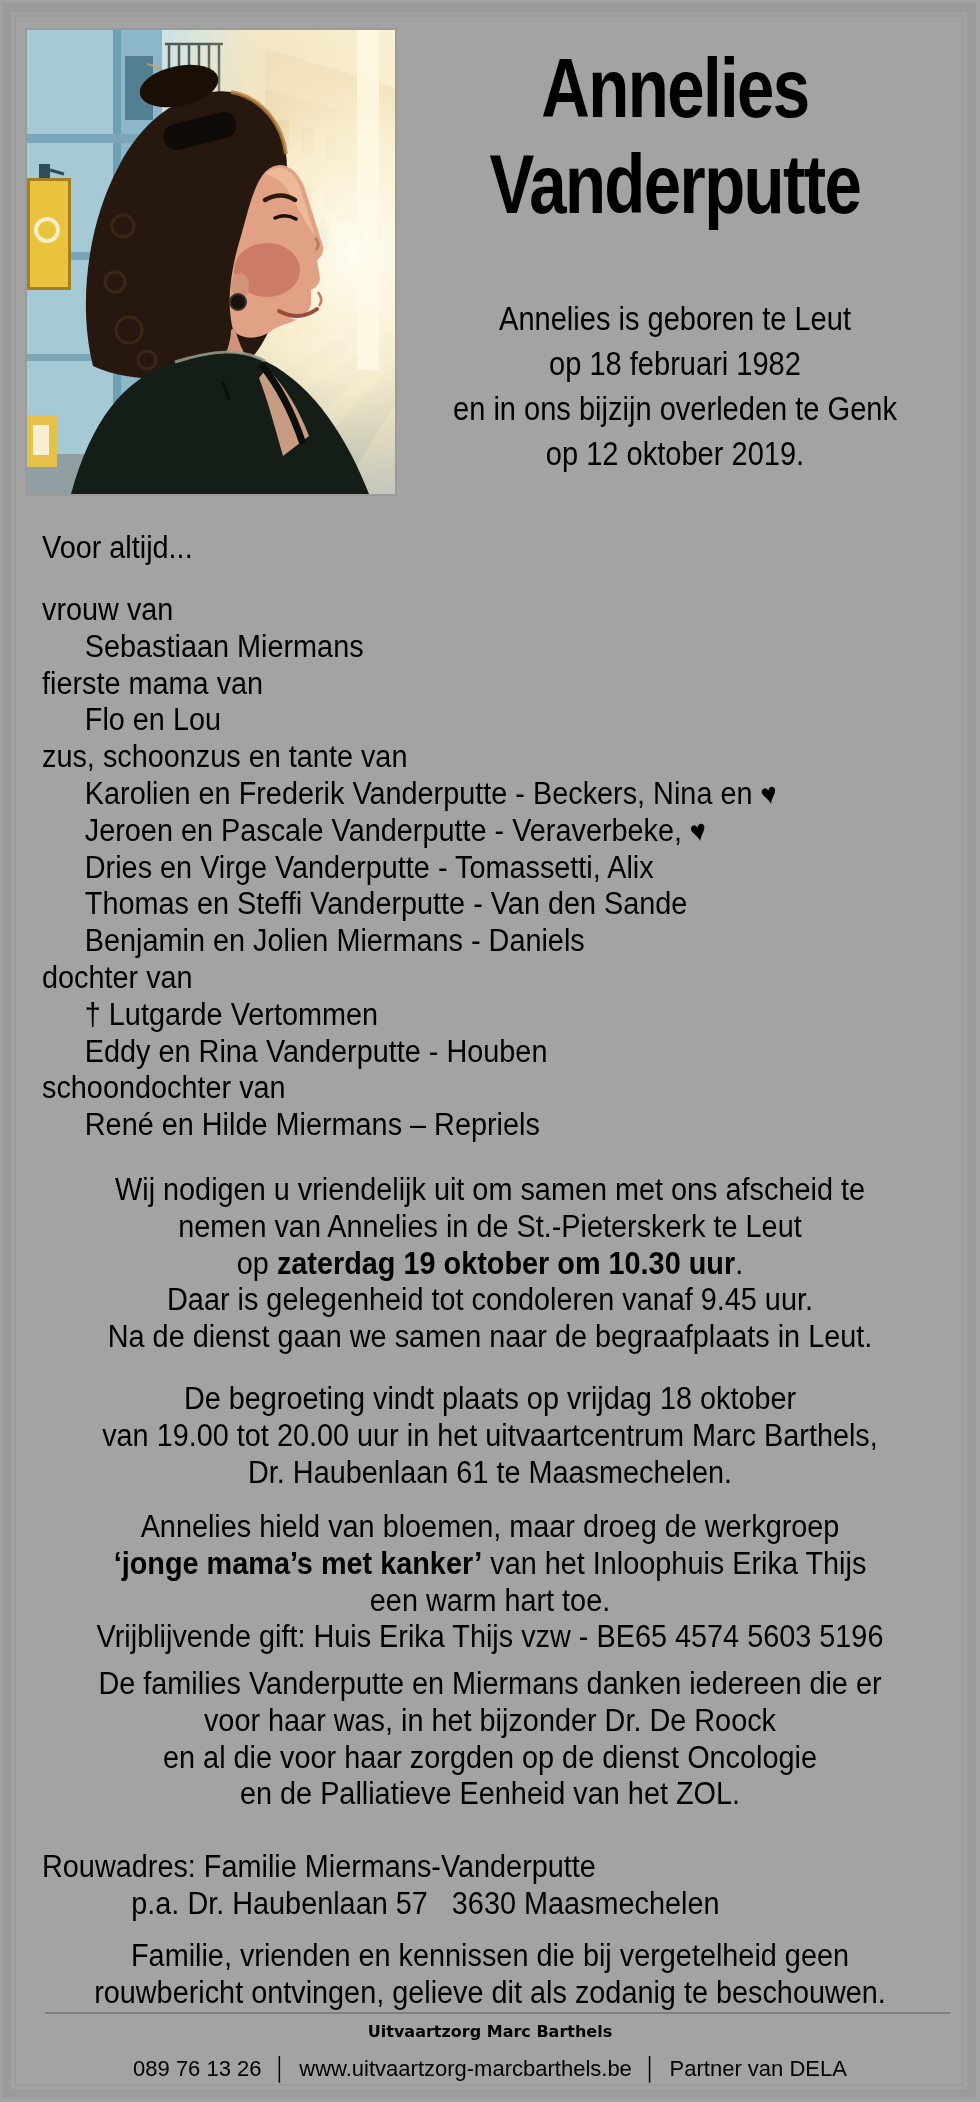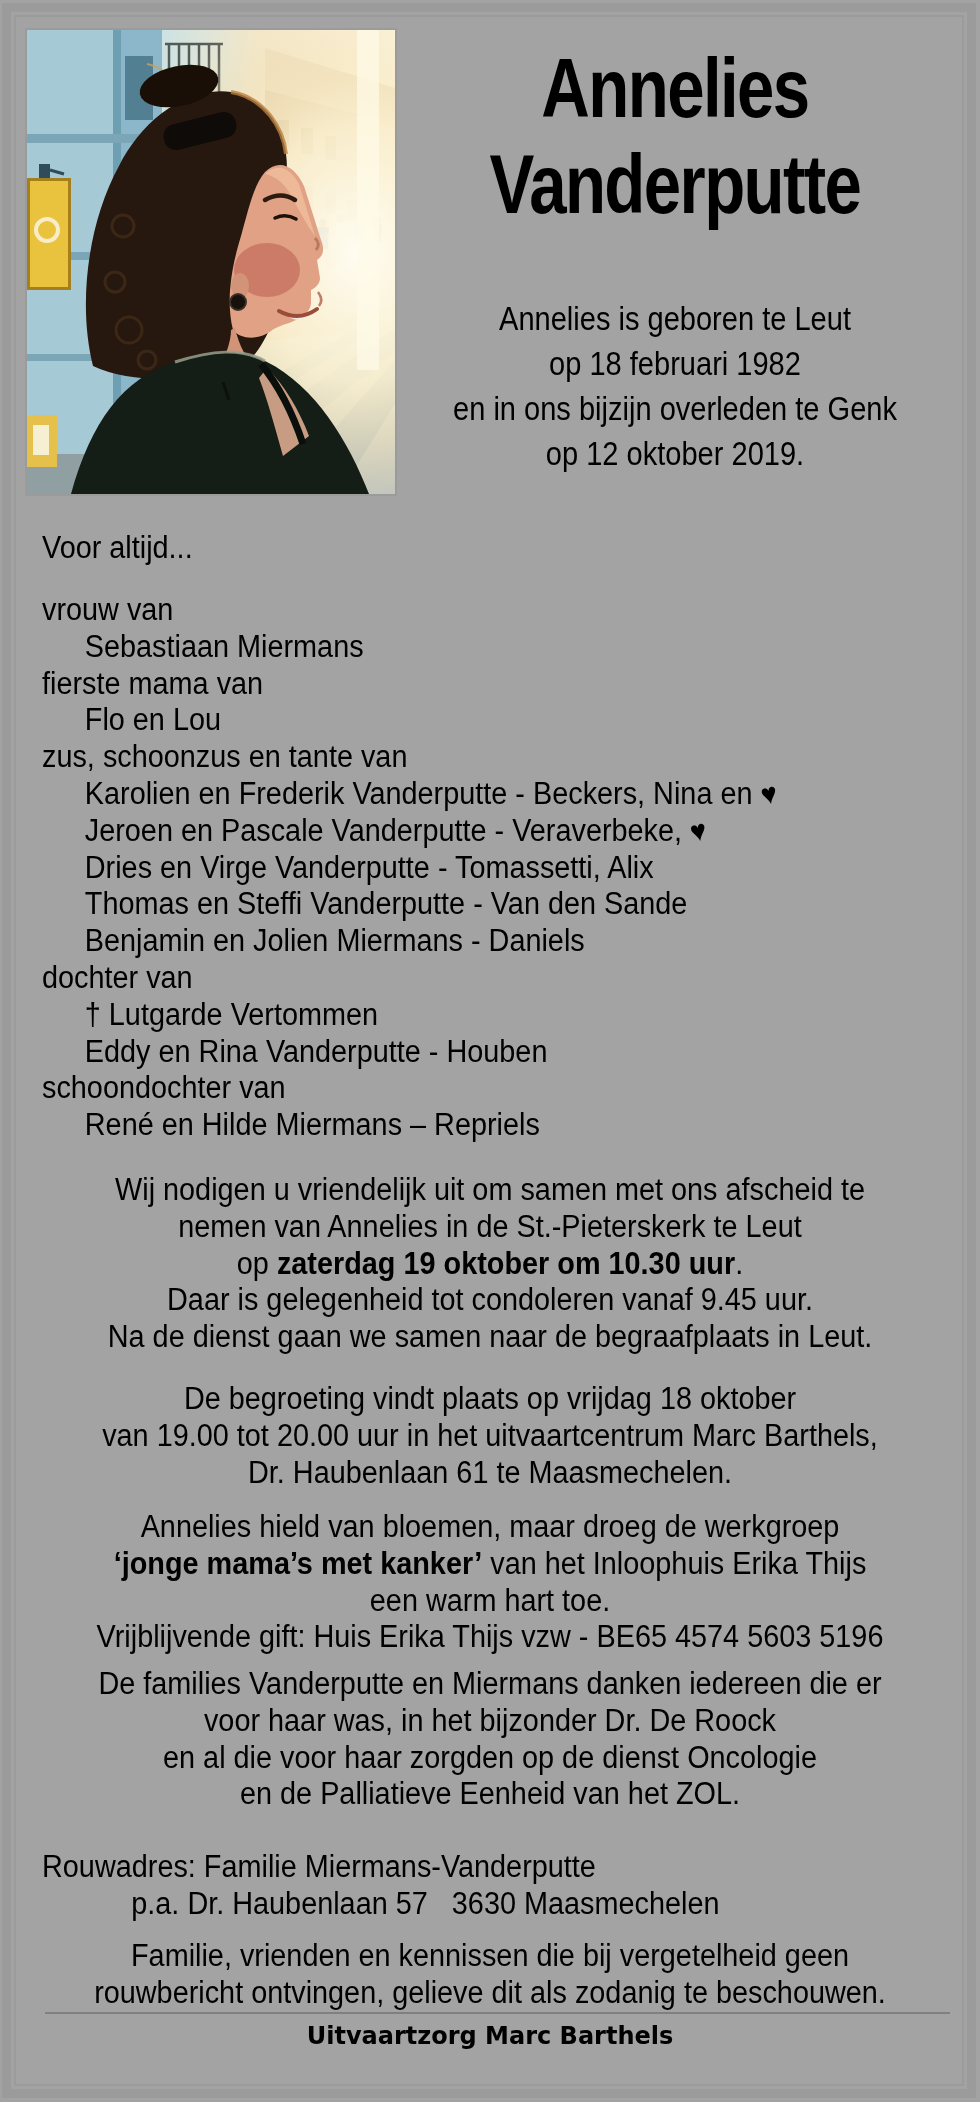--- a/index.html
+++ b/index.html
@@ -44,21 +44,21 @@
   .rouwadres-block { position:absolute; left:42px; top:1849px;
     transform:scaleX(.93); transform-origin:0 0; white-space:nowrap; }
   .rouwadres-block .line2 { padding-left:96px; white-space:pre-wrap; }
   b, .bold { font-weight:bold; }
   .heart { display:inline-block; transform:rotate(-12deg); font-size:.95em; }
 
   
   .footer-rule { position:absolute; left:45px; right:30px; top:2012px; height:2px;
     background:#808080; }
   .footer-name { position:absolute; left:16px; width:948px; top:2022px; text-align:center;
-    font-family:"DejaVu Sans", sans-serif; font-weight:bold; font-size:24px; }
+    font-family:"DejaVu Sans", sans-serif; font-weight:bold; font-size:16px; }
   .footer-contact { position:absolute; left:16px; width:948px; top:2056px; text-align:center;
     font-family:"Liberation Sans", sans-serif; font-size:22px; }
   .footer-contact .sep { padding:0 12px; color:#000; }
 </style>
 </head>
 <body>
 
 <div class="page">
 
   <div class="frame-outer"></div>
@@ -281,14 +281,17 @@
     <div class="line2">p.a. Dr. Haubenlaan 57   3630 Maasmechelen</div>
   </div>
 
   <div id="notice" class="center-block bodyfs">
     <div>Familie, vrienden en kennissen die bij vergetelheid geen</div>
     <div>rouwbericht ontvingen, gelieve dit als zodanig te beschouwen.</div>
   </div>
 
   <div class="footer-rule"></div>
   <div class="footer-name">Uitvaartzorg Marc Barthels</div>
+  <div class="footer-contact">
+    <span>089 76 13 26</span><span class="sep">│</span><span>www.uitvaartzorg-marcbarthels.be</span><span class="sep">│</span><span>Partner van DELA</span>
+  </div>
 
 </div>
 
 </body></html>

